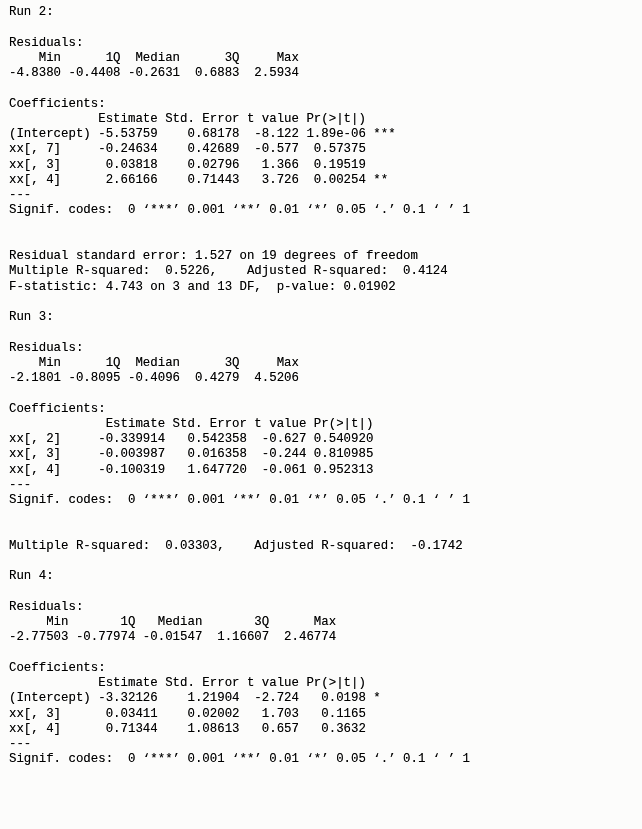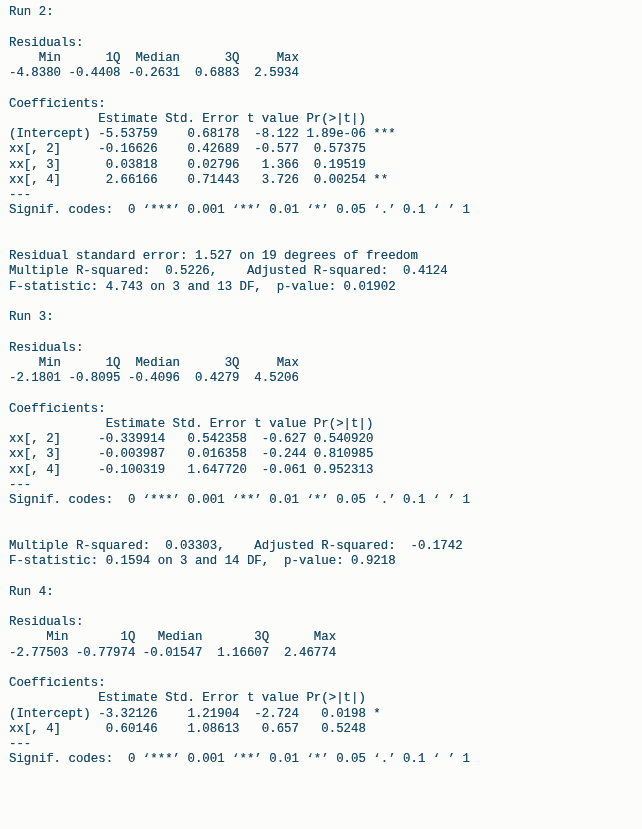--- a/index.html
+++ b/index.html
@@ -15,41 +15,41 @@
     background: #fcfcfb;
     padding: 5px 0 0 9px;
     overflow: hidden;
   }
   .line {
     font-family: "Liberation Mono", "DejaVu Sans Mono", monospace;
     font-size: 12.4px;
     line-height: 15.25px;
     height: 15.25px;
     white-space: pre;
-    color: #0c4a6e;
+    color: #000000;
     text-shadow: 0 0 0.4px rgba(35,35,35,0.55);
   }
   .blank {  }
 </style>
 </head>
 <body>
 
 <div class="page">
 
   <section>
     <div class="line">Run 2:</div>
     <div class="line blank"></div>
     <div class="line">Residuals:</div>
     <div class="line">    Min      1Q  Median      3Q     Max </div>
     <div class="line">-4.8380 -0.4408 -0.2631  0.6883  2.5934 </div>
     <div class="line blank"></div>
     <div class="line">Coefficients:</div>
     <div class="line">            Estimate Std. Error t value Pr(&gt;|t|)    </div>
     <div class="line">(Intercept) -5.53759    0.68178  -8.122 1.89e-06 ***</div>
-    <div class="line">xx[, 2]     -0.16626    0.42689  -0.577  0.57375    </div>
+    <div class="line">xx[, 7]     -0.24634    0.42689  -0.577  0.57375    </div>
     <div class="line">xx[, 3]      0.03818    0.02796   1.366  0.19519    </div>
     <div class="line">xx[, 4]      2.66166    0.71443   3.726  0.00254 ** </div>
     <div class="line">---</div>
     <div class="line">Signif. codes:  0 ‘***’ 0.001 ‘**’ 0.01 ‘*’ 0.05 ‘.’ 0.1 ‘ ’ 1</div>
     <div class="line blank"></div>
     <div class="line blank"></div>
     <div class="line">Residual standard error: 1.527 on 19 degrees of freedom</div>
     <div class="line">Multiple R-squared:  0.5226,    Adjusted R-squared:  0.4124 </div>
     <div class="line">F-statistic: 4.743 on 3 and 13 DF,  p-value: 0.01902 </div>
     <div class="line blank"></div>
@@ -65,32 +65,32 @@
     <div class="line">Coefficients:</div>
     <div class="line">             Estimate Std. Error t value Pr(&gt;|t|)    </div>
     <div class="line">xx[, 2]     -0.339914   0.542358  -0.627 0.540920    </div>
     <div class="line">xx[, 3]     -0.003987   0.016358  -0.244 0.810985    </div>
     <div class="line">xx[, 4]     -0.100319   1.647720  -0.061 0.952313    </div>
     <div class="line">---</div>
     <div class="line">Signif. codes:  0 ‘***’ 0.001 ‘**’ 0.01 ‘*’ 0.05 ‘.’ 0.1 ‘ ’ 1</div>
     <div class="line blank"></div>
     <div class="line blank"></div>
     <div class="line">Multiple R-squared:  0.03303,    Adjusted R-squared:  -0.1742 </div>
-    <div class="line">F-statistic: 0.1594 on 3 and 14 DF,  p-value: 0.9218 </div>
     <div class="line blank"></div>
   </section>
 
   <section>
     <div class="line">Run 4:</div>
     <div class="line blank"></div>
     <div class="line">Residuals:</div>
     <div class="line">     Min       1Q   Median       3Q      Max </div>
     <div class="line">-2.77503 -0.77974 -0.01547  1.16607  2.46774 </div>
     <div class="line blank"></div>
     <div class="line">Coefficients:</div>
     <div class="line">            Estimate Std. Error t value Pr(&gt;|t|)  </div>
     <div class="line">(Intercept) -3.32126    1.21904  -2.724   0.0198 *</div>
-    <div class="line">xx[, 4]      0.60146    1.08613   0.657   0.5248  </div>
+    <div class="line">xx[, 3]      0.03411    0.02002   1.703   0.1165  </div>
+    <div class="line">xx[, 4]      0.71344    1.08613   0.657   0.3632  </div>
     <div class="line">---</div>
     <div class="line">Signif. codes:  0 ‘***’ 0.001 ‘**’ 0.01 ‘*’ 0.05 ‘.’ 0.1 ‘ ’ 1</div>
   </section>
 
 </div>
 
 </body></html>

